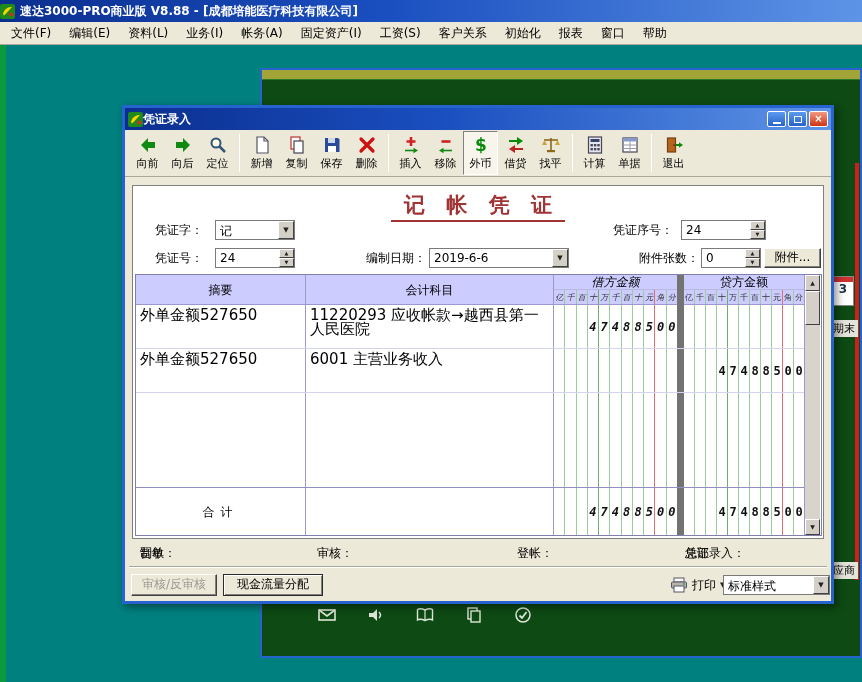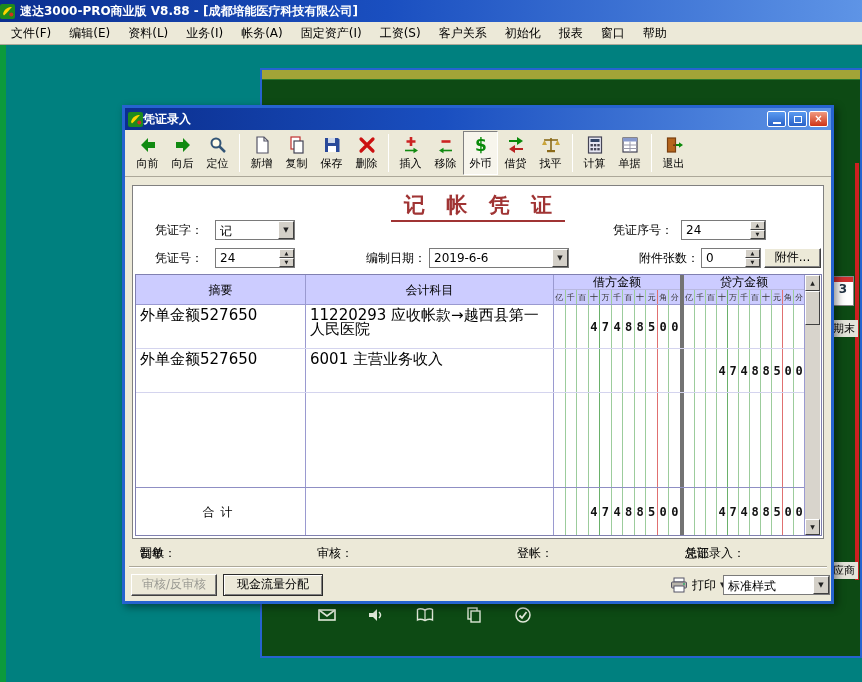--- a/index.html
+++ b/index.html
@@ -85,21 +85,21 @@
     box-shadow:inset -1px -1px 0 #808080; font-size:12px; text-align:center; cursor:default; }
   .attach-btn { position:absolute; left:631px; top:0; width:57px; height:20px; line-height:17px; }
 
   
   .vtable { position:absolute; left:2px; top:88px; width:687px; height:262px; border:1px solid #8080b0;
     display:flex; background:#fff; }
   .vt-main { width:668px; display:flex; flex-direction:column; }
   .cols { display:flex; width:100%; }
   .c-sum { width:170px; border-right:1px solid #9a9ad0; }
   .c-acc { width:248px; border-right:1px solid #9a9ad0; }
-  .c-deb { width:130px; border-right:4px solid #737373; }
+  .c-deb { width:130px; border-right:7px solid #737373;font-style:italic; }
   .c-cre { width:120px; }
   .thead { height:30px; background:#ccccff; border-bottom:1px solid #9a9ad0; flex:0 0 auto; }
   .thead .hcell { display:flex; align-items:center; justify-content:center; font-size:12px; }
   .thead .c-sum,.thead .c-acc { height:30px; }
   .amt-head { display:flex; flex-direction:column; height:30px; }
   .amt-head .t { height:15px; display:flex; align-items:center; justify-content:center; font-size:12px;
     border-bottom:1px solid #b8b8e0; }
   .amt-head .digit-grid { height:14px; }
   .trow { flex:0 0 auto; border-bottom:1px solid #d4d4ee; }
   .trow .c-sum,.trow .c-acc { padding:3px 4px; font-size:15px; line-height:14px; overflow:hidden; }

